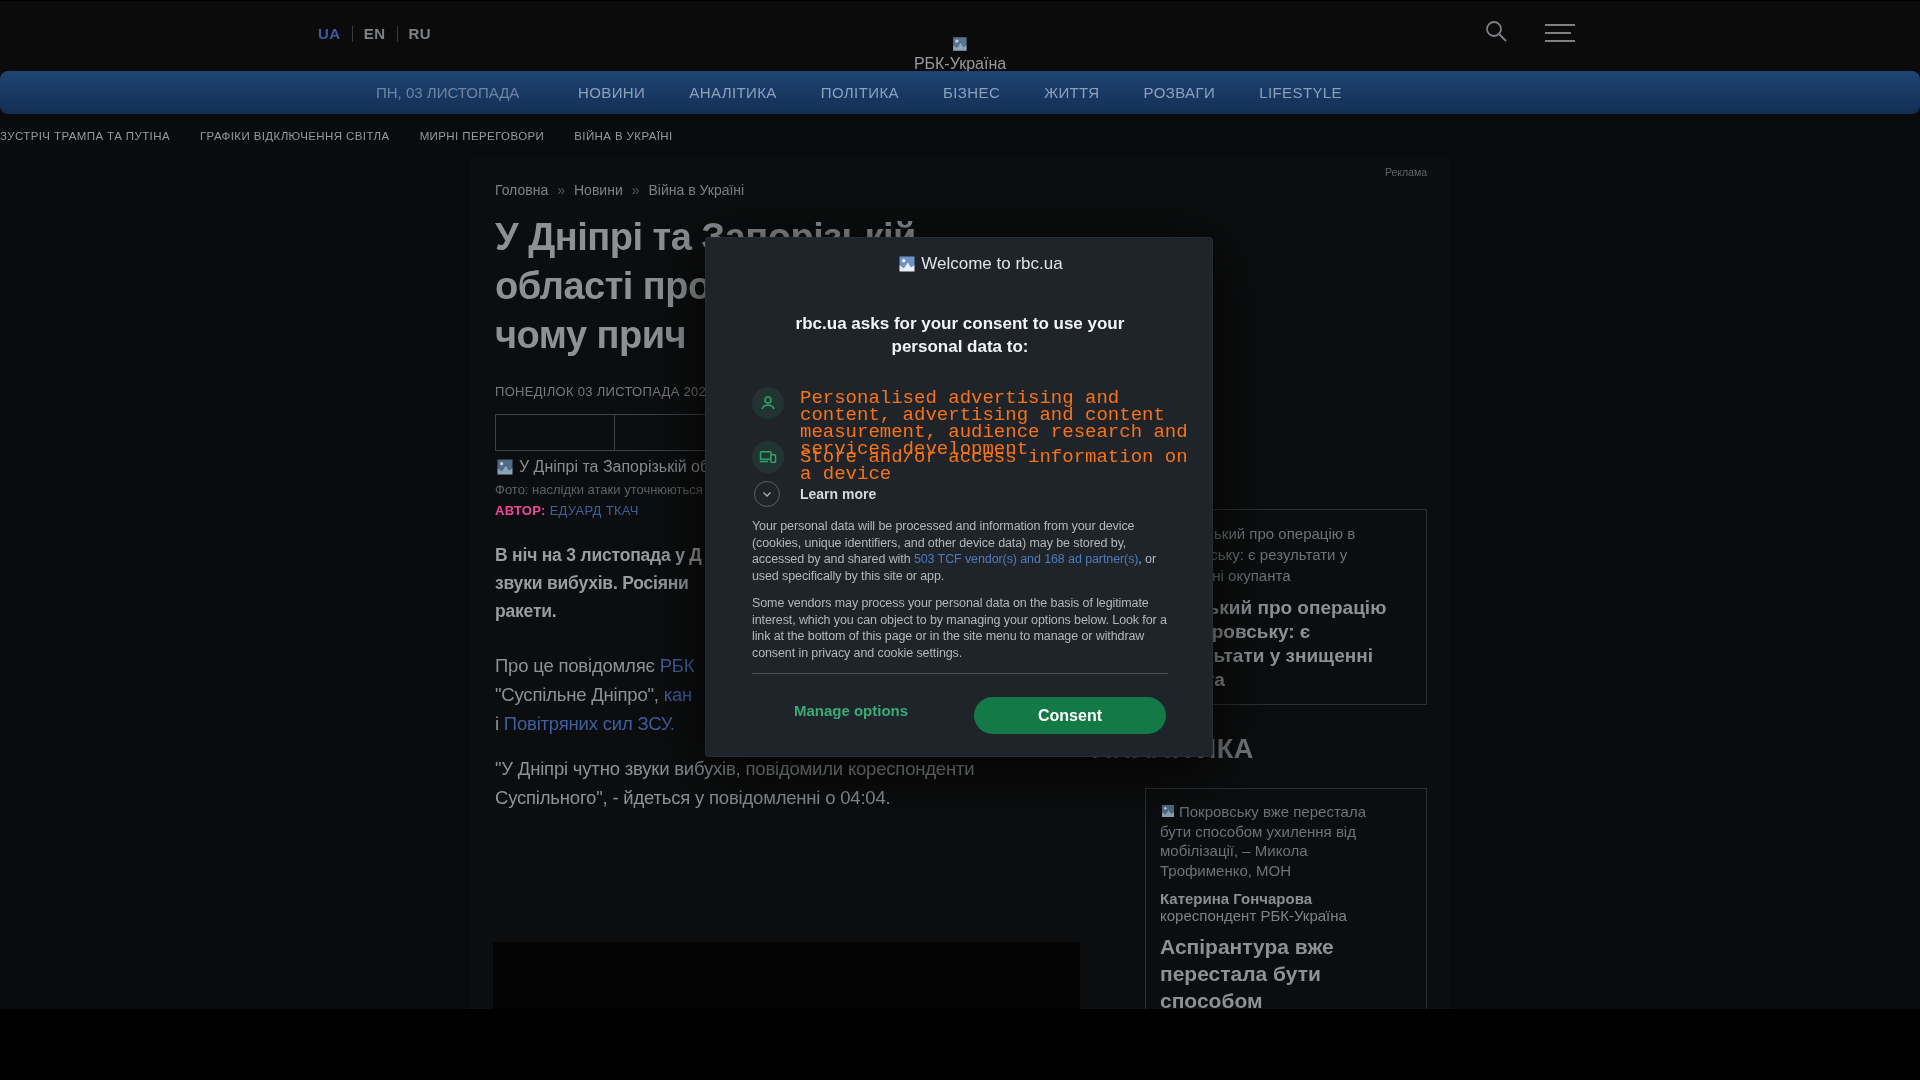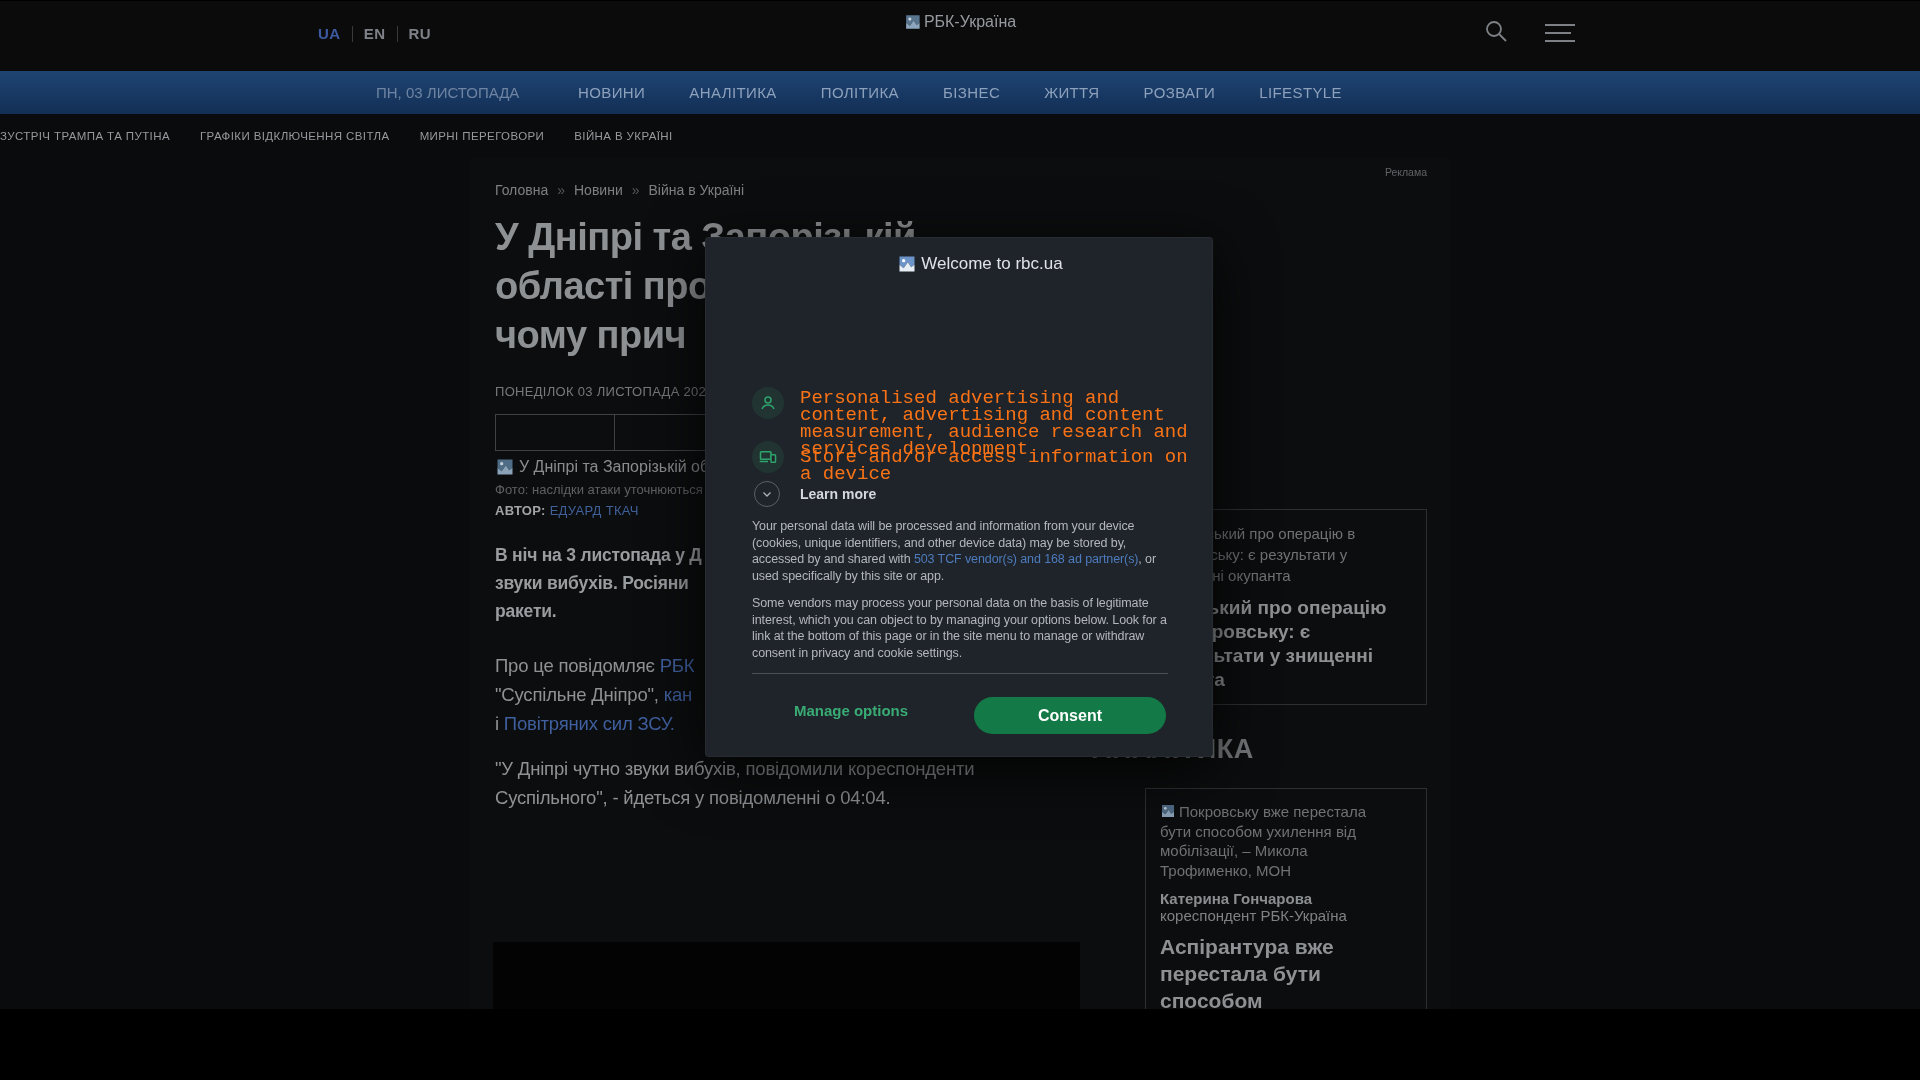--- a/index.html
+++ b/index.html
@@ -10,28 +10,28 @@
 
   
   .content-col { left:470px; top:157px; width:980px; height:851px; background:#0c0d0e; }
 
   
   .header { left:0; top:0; width:1920px; height:70px; background:#0b0b0c; }
   .lang { left:318px; top:24px; display:flex; align-items:center; font-size:15px; font-weight:bold; letter-spacing:.5px; }
   .lang .sep { width:1px; height:16px; background:#3a3a3c; margin:0 11px; }
   .lang-ua { color:#3d5aa1; cursor:pointer; }
   .lang-x  { color:#7e8288; cursor:pointer; }
-  .logo-row { left:50%; top:12px; transform:translateX(-50%); display:flex; align-items:center; gap:2px; color:#96999d; font-size:16px; }
+  .logo-row { left:50%; top:34px; transform:translateX(-50%); display:flex; align-items:center; gap:2px; color:#96999d; font-size:16px;flex-direction:column; }
   .hdr-ico { top:16px; cursor:pointer; }
   .burger { left:1545px; top:23px; width:30px; cursor:pointer; }
   .burger div { height:2px; background:#7d8084; margin-bottom:6px; }
   .burger div:nth-child(2){ width:26px; }
 
   
-  .navbar { left:0; top:70px; width:1920px; height:43px; background:linear-gradient(180deg,#1e4473 0%,#132f55 100%); }
+  .navbar { left:0; top:70px; width:1920px; height:43px; background:linear-gradient(180deg,#1e4473 0%,#132f55 100%);border-radius:8px; }
   .nav-date { left:376px; top:0; height:43px; display:flex; align-items:center; color:#6f84a2; font-size:15px; }
   .nav-items { left:0; top:0; width:1920px; height:43px; display:flex; align-items:center; justify-content:center; gap:44px; }
   .nav-items span { color:#8da1bc; font-size:15px; letter-spacing:.4px; cursor:pointer; }
 
   
   .topics { left:0; top:113px; width:1920px; height:44px; display:flex; align-items:center; justify-content:flex-start; gap:30px; }
   .topics span { color:#97999e; font-size:11.5px; letter-spacing:.4px; cursor:pointer; }
 
   .ad-label { right:493px; top:165px; font-size:10.5px; color:#606468; }
 
@@ -42,21 +42,21 @@
 
   
   .title { left:495px; top:212px; width:640px; font-size:38px; font-weight:bold; line-height:49px; color:#8e9194; letter-spacing:-.5px; }
   .a-date { left:495px; top:383px; font-size:13px; color:#77797c; letter-spacing:.3px; }
   .share { left:495px; top:413px; display:flex; }
   .share div { width:120px; height:37px; border:1px solid #3e4145; cursor:pointer; }
   .share div + div { margin-left:-1px; }
   .fig-alt { left:495px; top:456px; display:flex; align-items:center; gap:4px; font-size:16px; color:#8a8d90; }
   .fig-cap { left:495px; top:481px; font-size:13px; color:#5e6164; }
   .author { left:495px; top:502px; font-size:13px; letter-spacing:.3px; }
-  .author b { color:#a3a3a3; }
+  .author b { color:#ec4899; }
   .author a { color:#40609a; text-decoration:none; cursor:pointer; margin-left:4px; }
   .lead { left:495px; top:540px; font-size:17.5px; font-weight:bold; letter-spacing:-.2px; line-height:28px; color:#9a9da0; }
   .para { left:495px; width:560px; font-size:18.5px; letter-spacing:-.2px; line-height:29px; color:#8f9295; }
   .para a { color:#3f5f9e; text-decoration:none; cursor:pointer; }
   .p2 { top:650px; }
   .p3 { top:753px; }
   .p4 { top:838px; }
   .embed { left:493px; top:941px; width:587px; height:67px; background:#030304; }
 
   
@@ -242,20 +242,21 @@
   <div class="abs modal">
     <div class="abs m-logo">
       <svg class="bimg" width="20" height="20" viewBox="0 0 24 24">
         <path d="M3 3h18v10l-4 3-4-6-5 7-5-4z" fill="#6d94c9"></path>
         <path d="M3 13l5 4 5-7 4 6 4-3v8H3z" fill="#e8eef5"></path>
         <circle cx="8" cy="8" r="2" fill="#fff"></circle>
       </svg>
       <span>Welcome to rbc.ua</span>
     </div>
 
+    <div class="abs m-head">rbc.ua asks for your consent to use your personal data to:</div>
 
     <div class="abs pur-ico" style="top:149px;">
       <svg width="18" height="18" viewBox="0 0 24 24" fill="none" stroke="#2ea36c" stroke-width="2">
         <circle cx="12" cy="8" r="4"></circle>
           <path d="M4 20c1.5-4 4.5-5.5 8-5.5s6.5 1.5 8 5.5"></path>
       </svg>
     </div>
     <div class="abs pur-txt" style="top:152px;">Personalised advertising and content, advertising and content measurement, audience research and services development</div>
 
     <div class="abs pur-ico" style="top:203px;">

